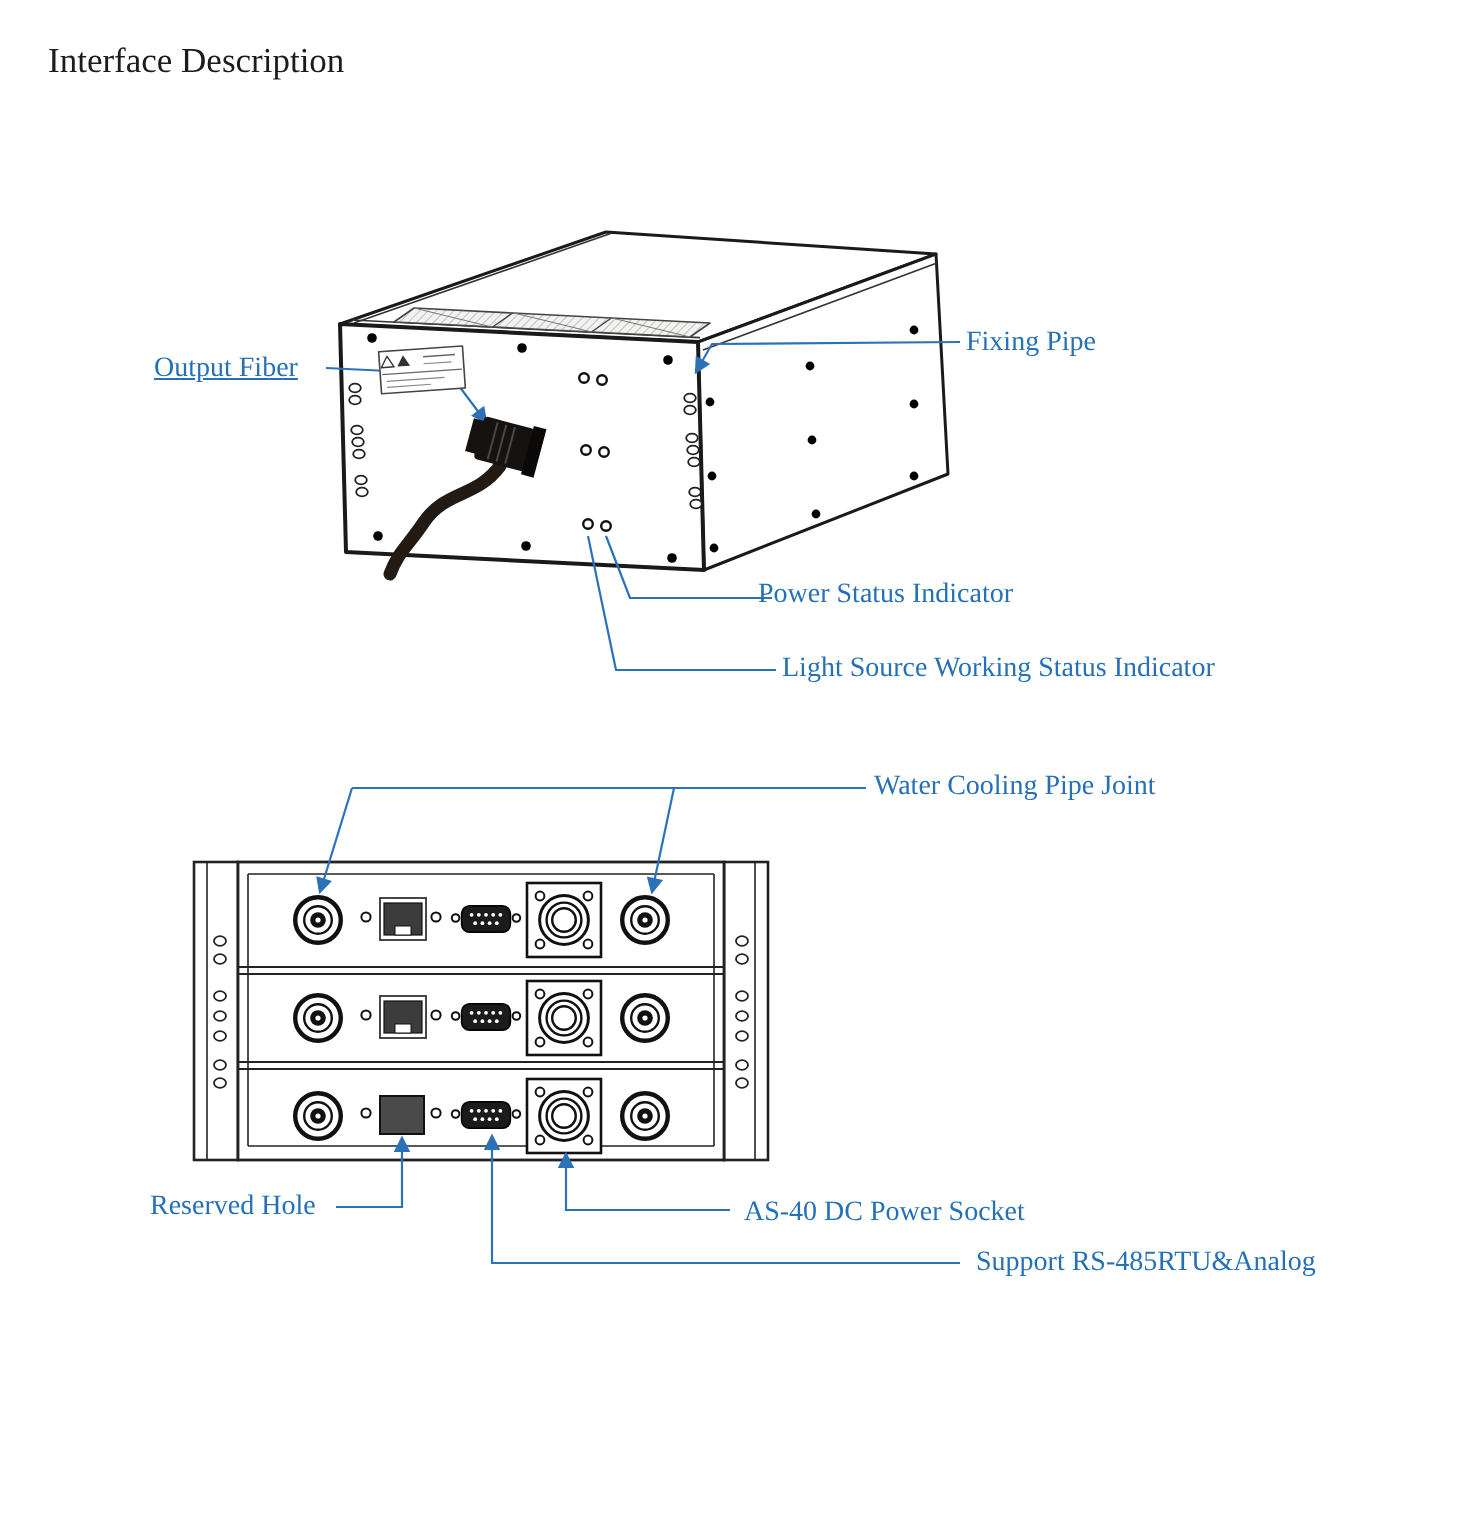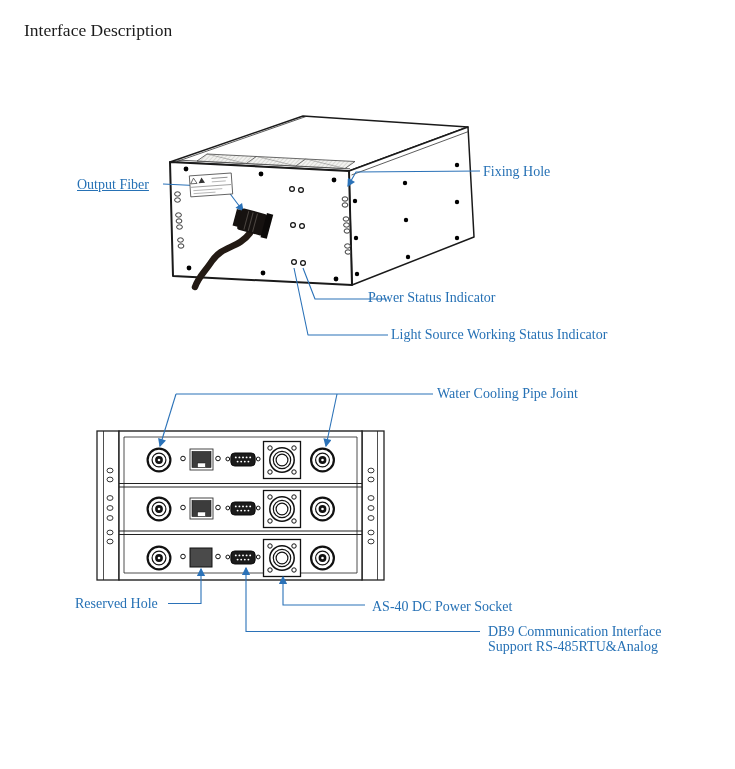--- a/index.html
+++ b/index.html
@@ -236,24 +236,23 @@
         <path d="M168,603.5 L201,603.5 L201,569" marker-end="url(#arr)"></path>
         <path d="M365,605 L283,605 L283,577" marker-end="url(#arr)"></path>
         <path d="M480,631.5 L246,631.5 L246,568" marker-end="url(#arr)"></path>
       </g>
     </g>
   </svg>
 
   <div class="hdr" style="left:24px;top:19px;">Interface Description</div>
 
   <div class="lbl" style="left:77px;top:176.5px;text-decoration:underline;">Output Fiber</div>
-  <div class="lbl" style="left:483px;top:163.5px;">Fixing Hole</div>
-  <div class="lbl" style="left:368px;top:290px;">Power Status Indicator</div>
+  <div class="lbl" style="left:483px;top:163.5px;">Fixing Pipe</div>
+  <div class="lbl" style="left:379px;top:290px;">Power Status Indicator</div>
   <div class="lbl" style="left:391px;top:326.5px;">Light Source Working Status Indicator</div>
 
   <div class="lbl" style="left:437px;top:386px;">Water Cooling Pipe Joint</div>
   <div class="lbl" style="left:75px;top:596px;">Reserved Hole</div>
   <div class="lbl" style="left:372px;top:599px;">AS-40 DC Power Socket</div>
   <div class="lbl" style="left:488px;top:623.5px;">
-    <div>DB9 Communication Interface</div>
     <div>Support RS-485RTU&amp;Analog</div>
   </div>
 </div>
 
 </body></html>

